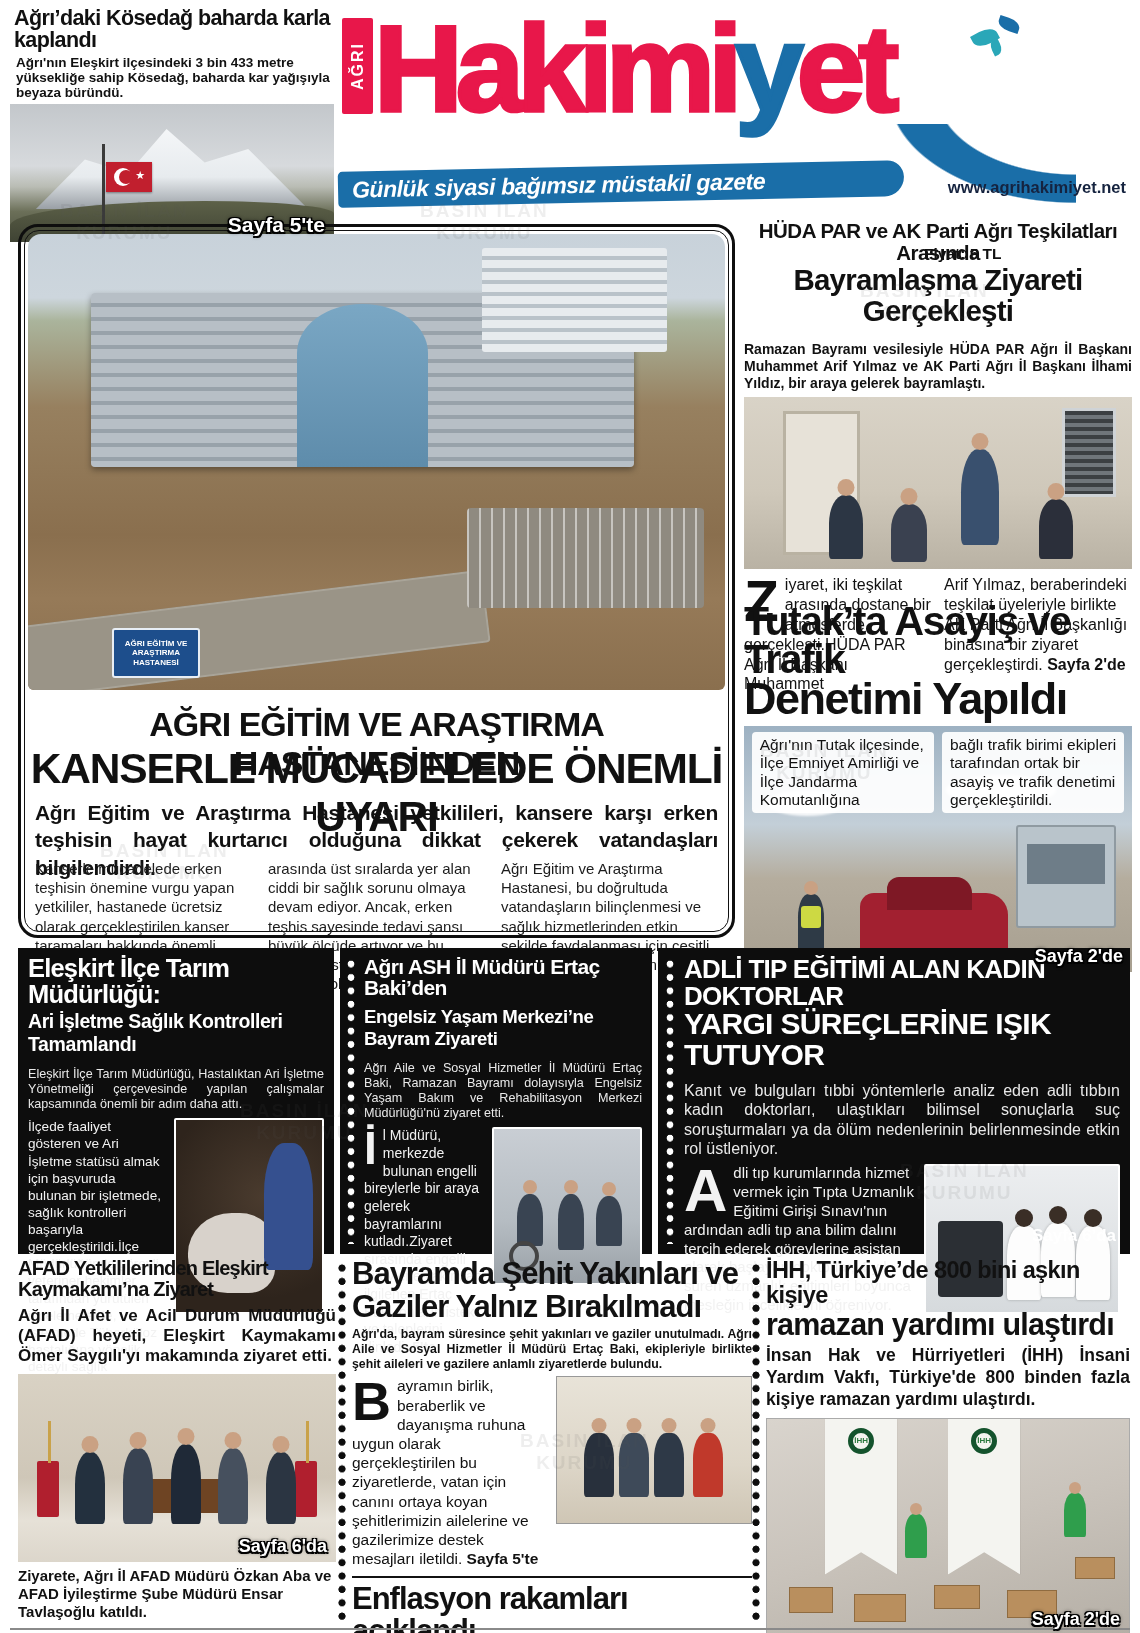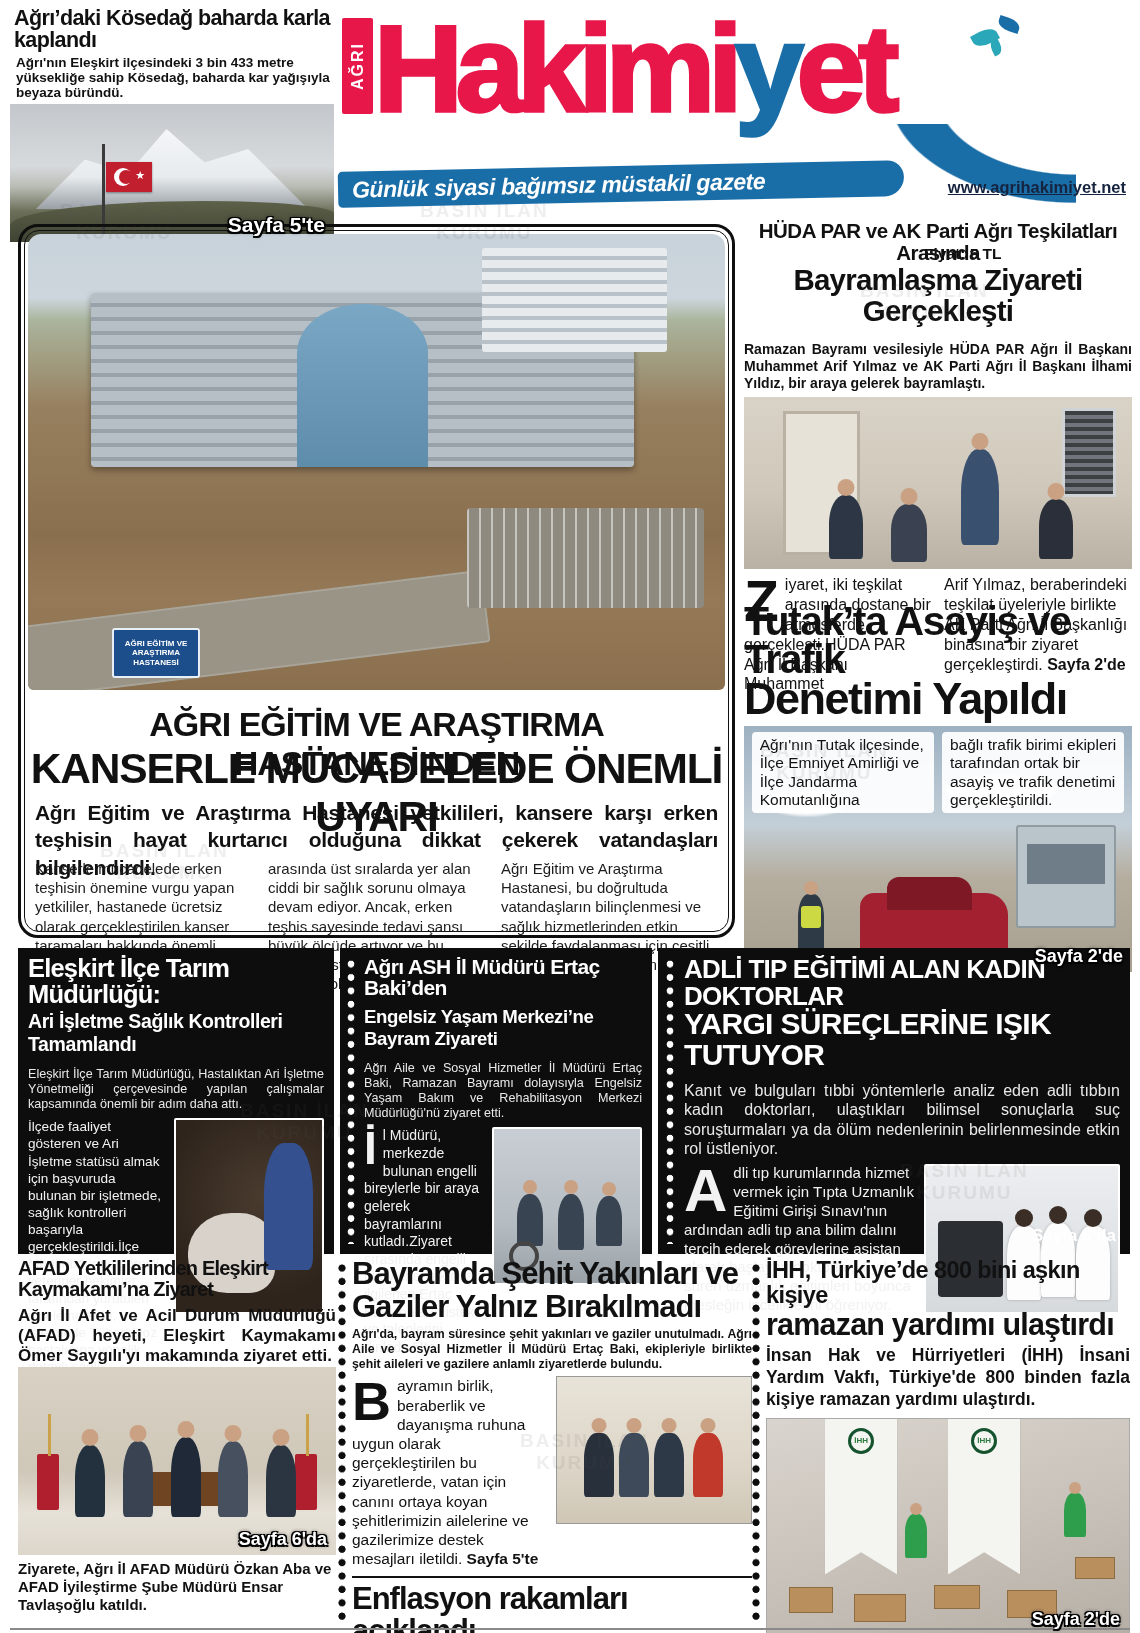--- a/index.html
+++ b/index.html
@@ -45,21 +45,21 @@
   .leaf1 { left:636px; top:24px; width:26px; height:15px; background:#2aa7b8; transform:rotate(-28deg);}
   .leaf2 { left:662px; top:12px; width:22px; height:13px; background:#1a6ea8; transform:rotate(18deg);}
   .leaf3 { left:652px; top:36px; width:16px; height:10px; background:#2aa7b8; transform:rotate(64deg);}
   .banner { position:absolute; left:2px; top:160px; width:566px; height:36px; background:#1a6ea8;
             border-radius:6px 22px 26px 6px; transform:rotate(-1.2deg);
             display:flex; align-items:center; padding-left:14px; }
   .banner .tagline { color:#fff; font-style:italic; font-weight:800; font-size:23px; letter-spacing:-0.5px; }
   .swoosh { position:absolute; left:560px; top:118px; width:180px; height:80px;
             border-bottom-left-radius:90px; border-left:0; pointer-events:none;
             background:radial-gradient(ellipse 120% 160% at 100% -40%, transparent 64%, #1a6ea8 65%, #1a6ea8 86%, transparent 87%); }
-  .website { position:absolute; right:4px; top:172px; font-weight:800; font-size:16.5px; color:#15233f;text-decoration:underline; }
+  .website { position:absolute; right:4px; top:172px; font-weight:800; font-size:16.5px; color:#15233f; }
   .mast-info { position:absolute; left:0; right:0; top:198px; height:20px; font-weight:800; font-size:15.5px;margin-top:41px; }
   .mast-info .i1 { position:absolute; left:2px; }
   .mast-info .i2 { position:absolute; left:198px; }
   .mast-info .i3 { position:absolute; left:588px; }
   
   .mainstory { position:absolute; left:18px; top:224px; width:717px; height:714px;
                border:3.5px solid #0e0e0e; border-radius:20px; }
   .mainstory::before { content:""; position:absolute; inset:3px; border:1.6px solid #111; border-radius:15px; pointer-events:none;}
   .ph-hospital { position:absolute; left:7px; right:7px; top:7px; height:456px; border-radius:13px 13px 6px 6px;
      background:linear-gradient(180deg,#c8d2da 0%,#cdd6dd 14%,#aab49c 19%,#97805f 38%,#8a6f4e 66%,#96include7a58 80%,#8a6f4e 100%);
@@ -148,21 +148,21 @@
   .adli .txt { font-size:15px; }
   .ph-adli { width:196px; height:150px; background:linear-gradient(180deg,#eceef0 0%,#d6dadd 100%);}
   .monitor { position:absolute; left:6%; bottom:10%; width:34%; height:52%; background:#2b2f34; border-radius:4px;}
   .coat { position:absolute; width:34px; height:74px; background:#fdfdfd; border-radius:40% 40% 6% 6%; box-shadow:0 0 3px rgba(0,0,0,.25);}
   .coat .hair { position:absolute; left:50%; transform:translateX(-50%); top:-17px; width:18px; height:18px; border-radius:50%; background:#3a2e26;}
   .badge-on-black { position:absolute; right:14px; bottom:8px; font-weight:800; font-size:17px; color:#fff; }
   
   .afad { position:absolute; left:18px; top:1258px; width:318px; }
   .afad h2 { font-size:20px; font-weight:900; letter-spacing:-0.8px; line-height:1.04; }
   .afad .deck { font-size:17px; font-weight:800; text-align:justify; line-height:1.2; margin-top:6px; }
-  .ph-afad { height:188px; background:linear-gradient(180deg,#d9d2c4 0%,#cfc7b8 55%,#e6e1d7 78%,#dcd6cb 100%); }
+  .ph-afad { height:188px; margin-top:7px; background:linear-gradient(180deg,#d9d2c4 0%,#cfc7b8 55%,#e6e1d7 78%,#dcd6cb 100%); }
   .desk { position:absolute; left:34%; bottom:26%; width:32%; height:18%; background:#6e4423; border-radius:3px;}
   .tflag { position:absolute; bottom:24%; width:22px; height:56px; background:#b01f2e; border-radius:2px;}
   .tflag::after { content:""; position:absolute; left:50%; top:-40px; width:3px; height:42px; background:#c9a24a;}
   .afad-cap { font-size:15px; font-weight:600; line-height:1.22; margin-top:5px; }
   .sehit { position:absolute; left:352px; top:1258px; width:400px; }
   .sehit h2 { font-size:31px; font-weight:900; letter-spacing:-1px; line-height:1.05; }
   .sehit .deck { font-size:12.3px; font-weight:700; text-align:justify; line-height:1.2; margin-top:4px; }
   .sehit .srow { display:flex; gap:8px; margin-top:5px; }
   .sehit .txt { font-size:15.5px; line-height:1.24; flex:1; }
   .ph-sehit { width:196px; height:148px; flex:none; border:1px solid #999; background:linear-gradient(180deg,#e8e3d8 0%,#ddd6c8 60%,#cfc6b5 100%);}
@@ -170,21 +170,21 @@
   .hrline { border:0; border-top:2.5px solid #111; margin:7px 0 5px; }
   .enf h2 { font-size:31px; font-weight:900; letter-spacing:-1px; }
   .ihh { position:absolute; left:766px; top:1258px; width:364px; }
   .ihh .k1 { font-size:23.5px; font-weight:900; letter-spacing:-0.6px; line-height:1.05;}
   .ihh .k2 { font-size:30.5px; font-weight:900; letter-spacing:-0.8px; line-height:1.02; margin-top:2px;}
   .ihh .deck { font-size:17.5px; font-weight:800; text-align:justify; line-height:1.25; margin-top:5px;}
   .ph-ihh { height:218px; margin-top:7px; border:1px solid #aaa; background:linear-gradient(165deg,#d9d4cd 0%,#c9c3bb 50%,#b5afa6 100%); }
   .ibanner { position:absolute; top:-2%; width:20%; height:74%; background:#f4f4f0;
      clip-path:polygon(0 0,100% 0,100% 100%,50% 86%,0 100%); box-shadow:0 2px 4px rgba(0,0,0,.25);}
   .ibanner .ring { position:absolute; left:50%; transform:translateX(-50%); top:8%; width:26px; height:26px;
-     border:3px solid #14532d; border-radius:50%; color:#2c7a3f; font-size:8px; font-weight:800;
+     border:5px solid #14532d; border-radius:50%; color:#2c7a3f; font-size:8px; font-weight:800;
      display:flex; align-items:center; justify-content:center;}
   .crate { position:absolute; background:#b98f5e; border:1px solid #8f6b40; }
   .gvest { position:absolute; width:22px; height:44px; background:#2f9e4c; border-radius:40% 40% 8% 8%;}
   .gvest::after { content:""; position:absolute; left:50%; transform:translateX(-50%); top:-11px; width:12px; height:12px; border-radius:50%; background:#caa183;}
   .footline { position:absolute; left:10px; right:10px; bottom:3px; border-top:2px solid #8a8a8a; }
 </style>
 </head>
 <body>
 
 <div class="page">

